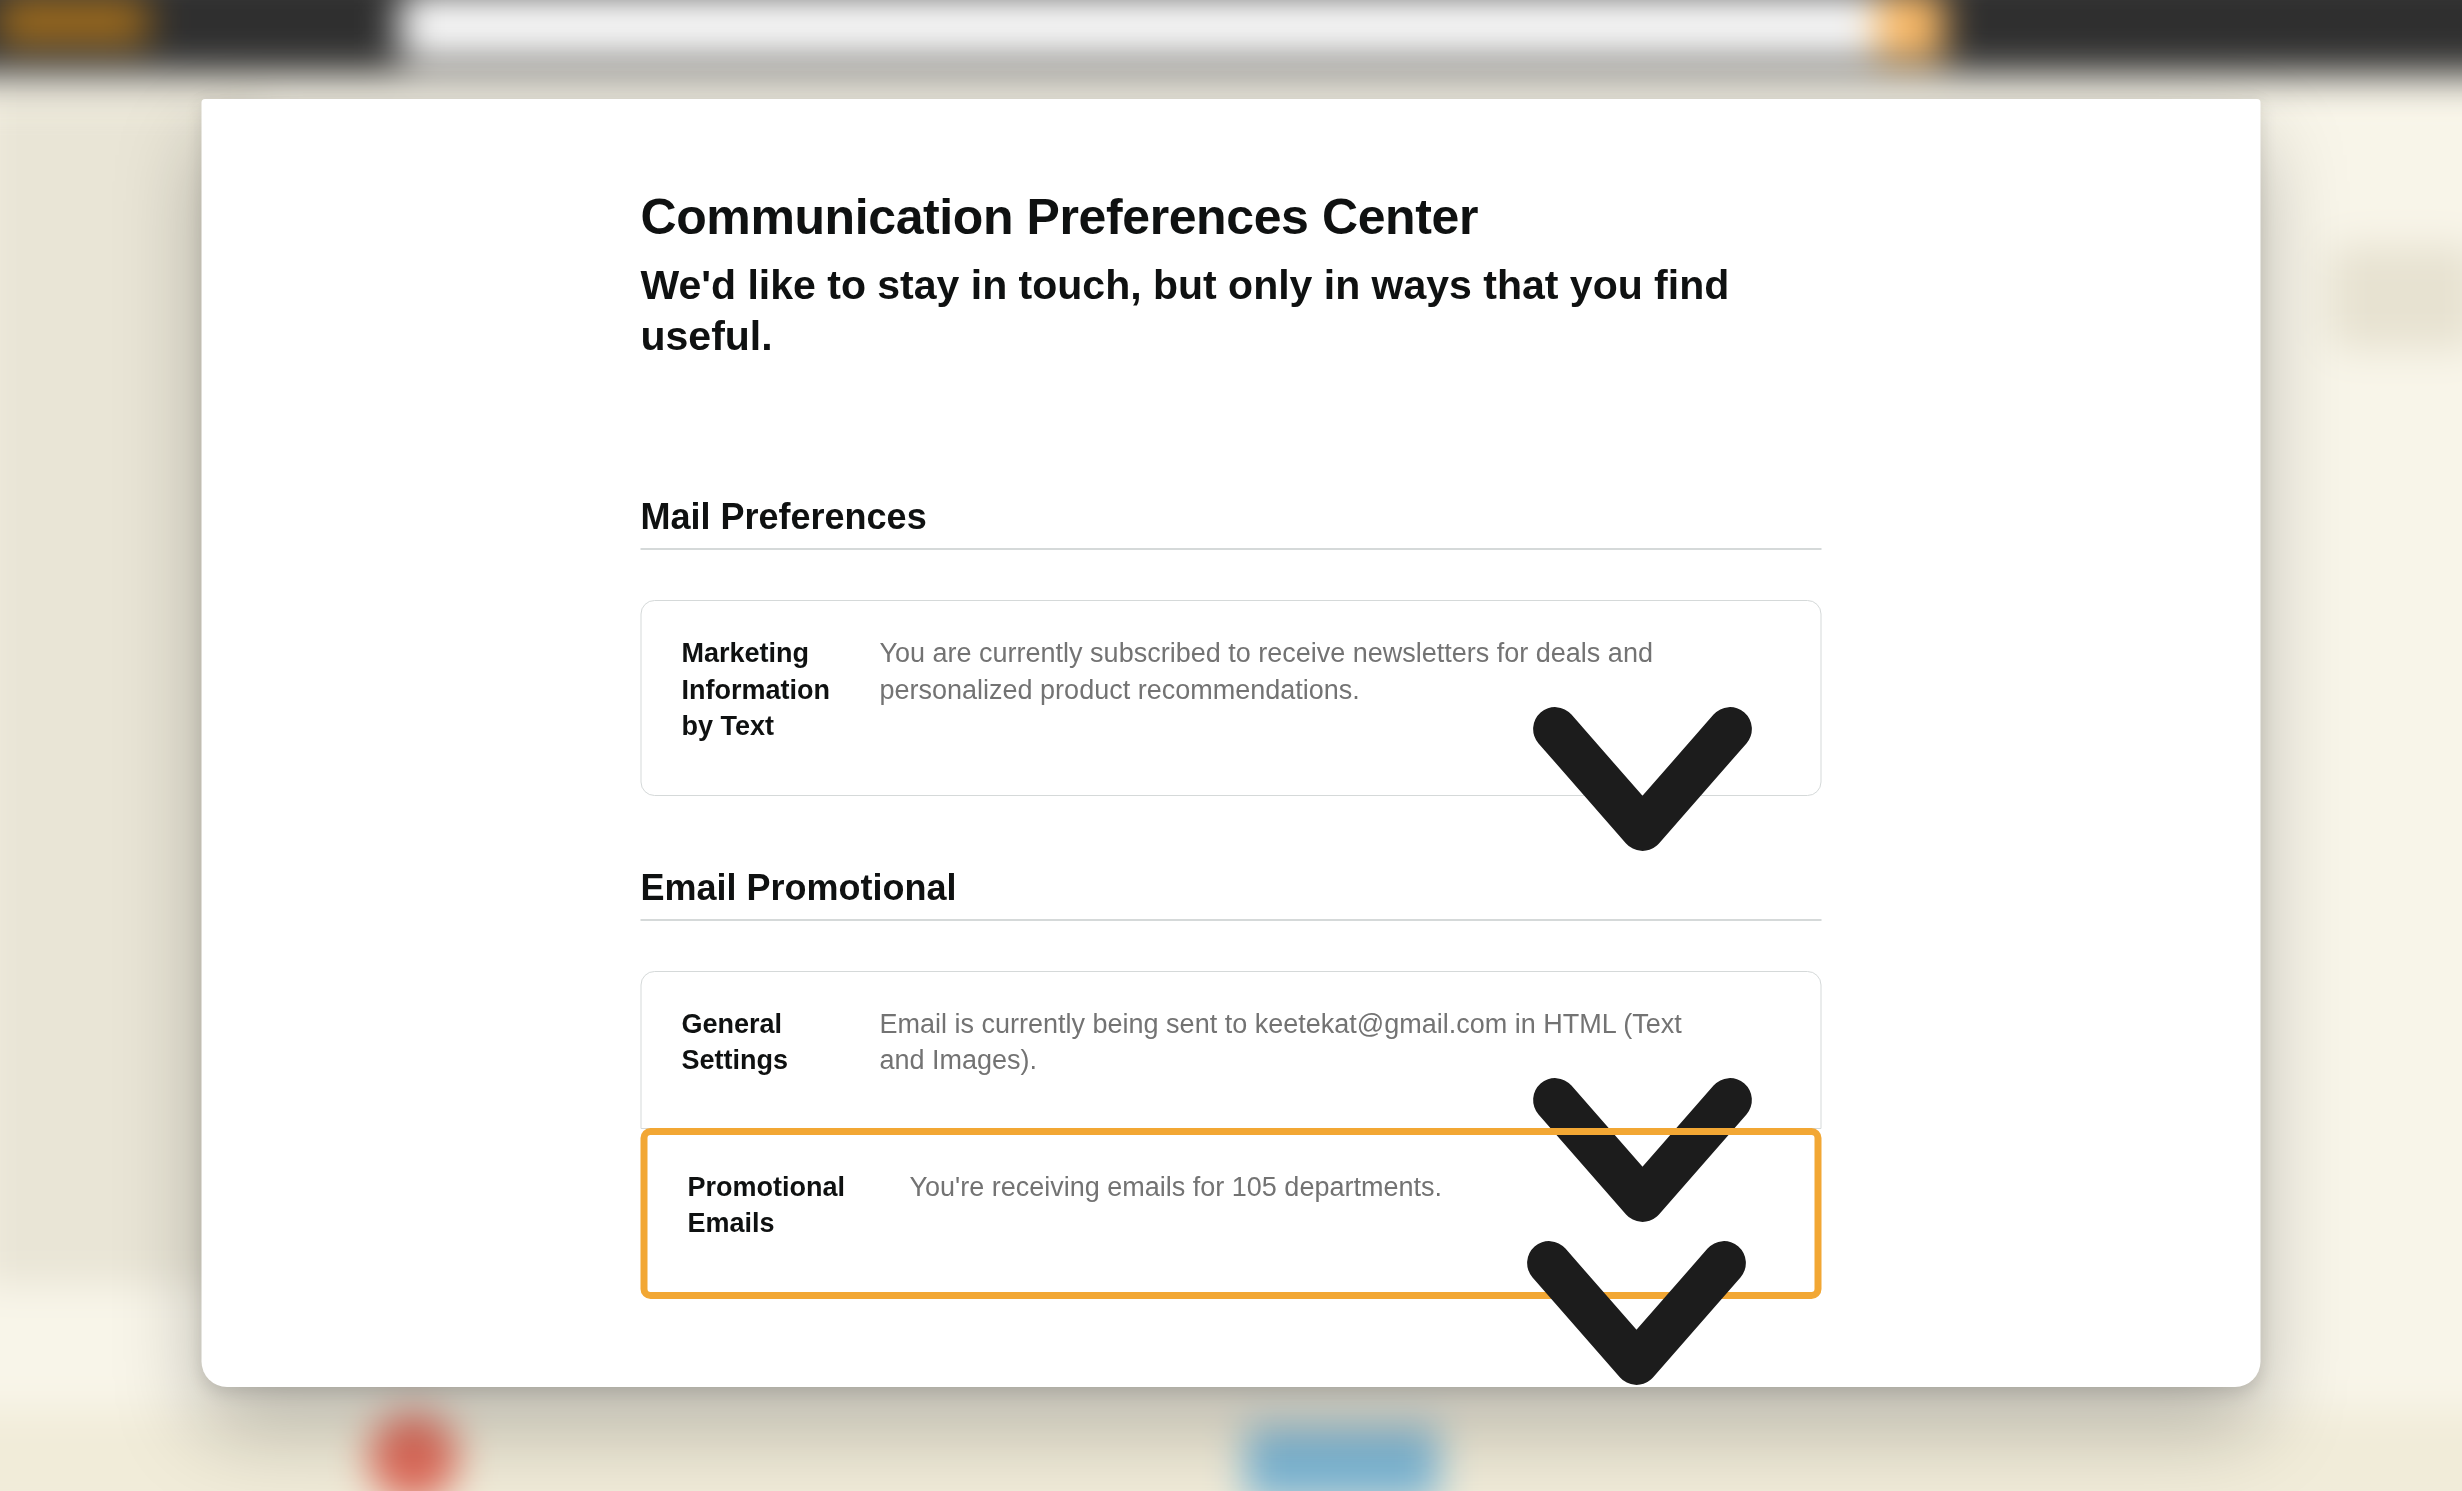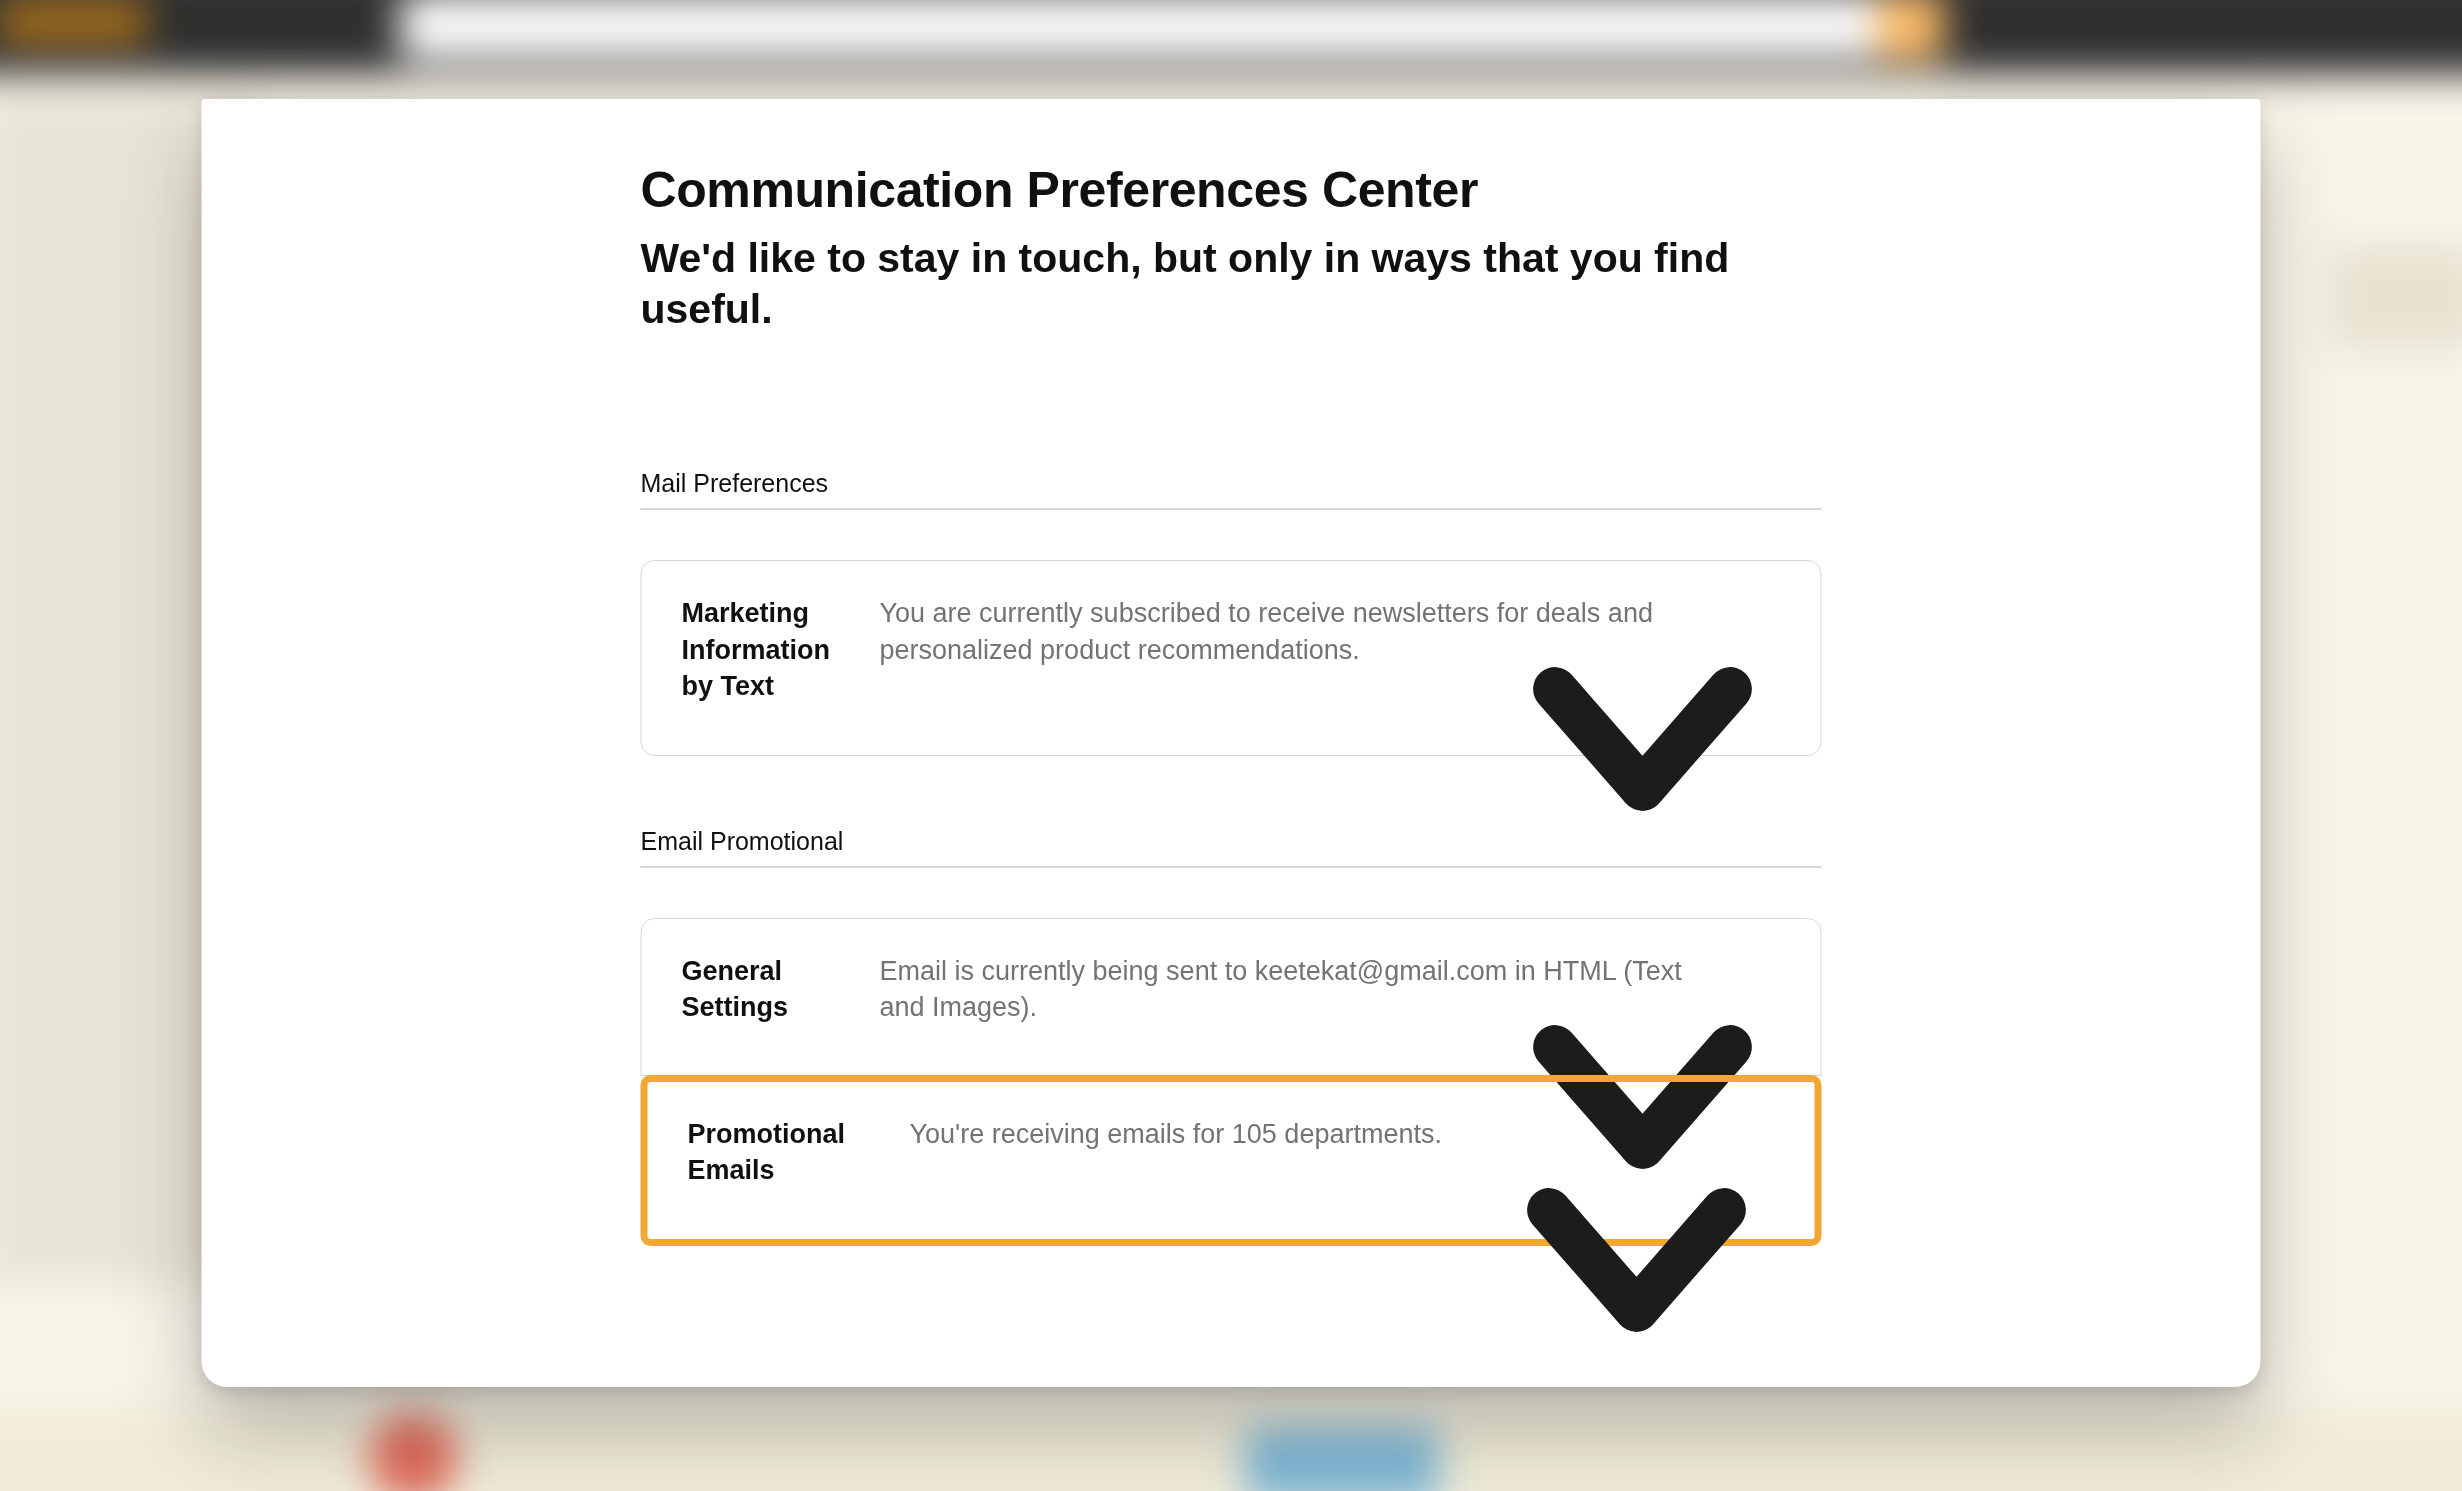--- a/index.html
+++ b/index.html
@@ -88,34 +88,35 @@
     bottom: 0;
     color: #0f1111;
   }
 
   .page-title {
     font-size: 50px;
     font-weight: 700;
     letter-spacing: -0.4px;
     line-height: 1.2;
     margin-bottom: 12.7px;
+    margin-top: 27px;
   }
   .page-subtitle {
     font-size: 41px;
     font-weight: 700;
     line-height: 1.25;
   }
 
   .section {
     margin-top: 134px;
   }
   .section + .section { margin-top: 71px; }
   .section-title {
-    font-size: 25px;
-    font-weight: 400;
+    font-size: 36px;
+    font-weight: 700;
     padding-bottom: 10px;
   }
   .section-rule {
     border: none;
     border-top: 2.1px solid #d5d9d9;
     margin-bottom: 50px;
   }
 
   .card {
     border: 1.4px solid #d5d9d9;

